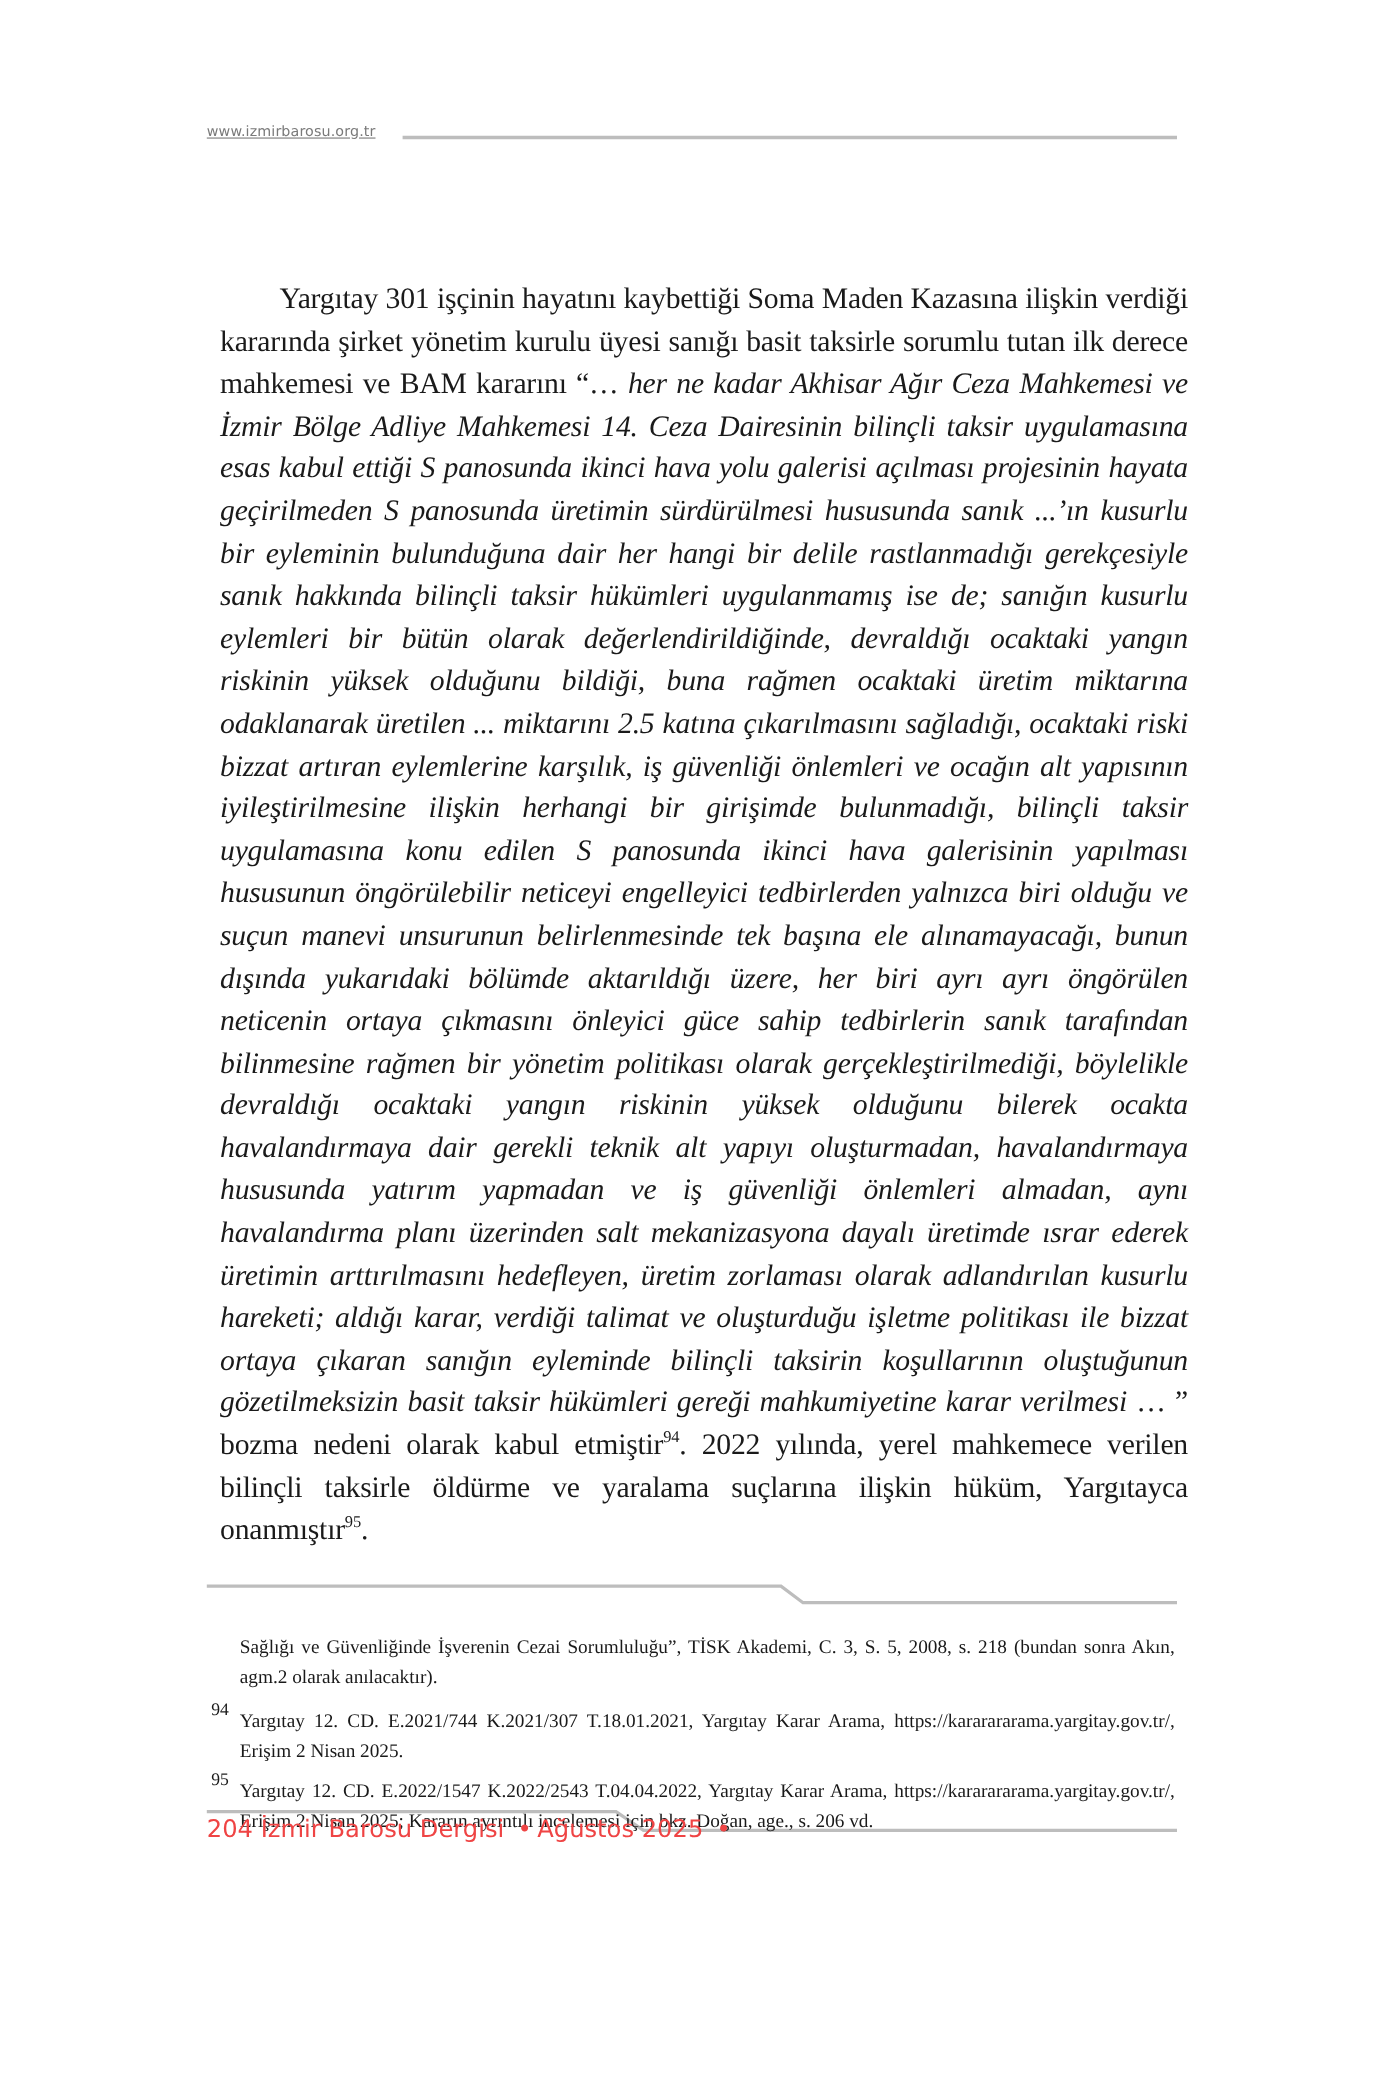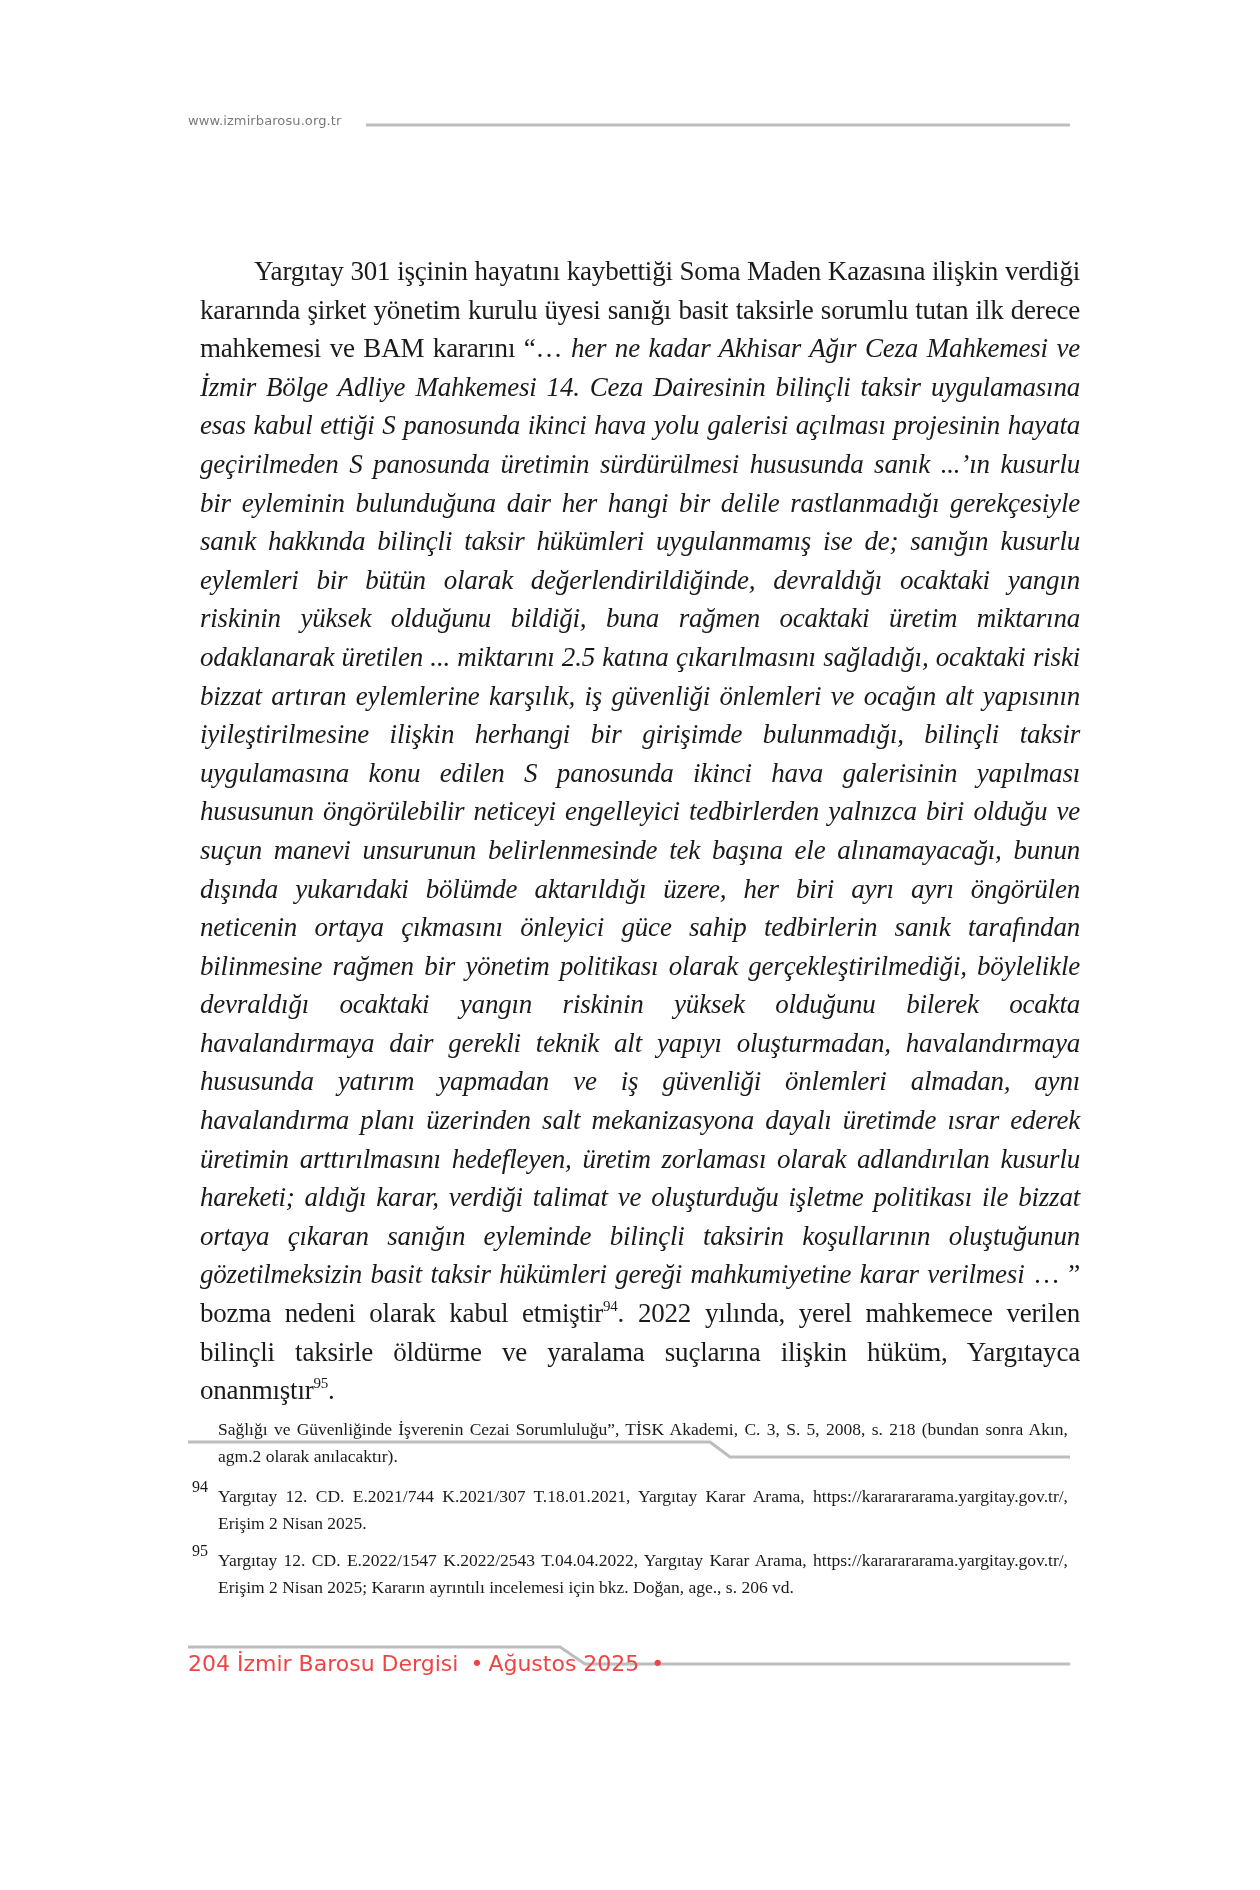--- a/index.html
+++ b/index.html
@@ -2,36 +2,36 @@
 <html><head>
 <meta charset="utf-8">
 <style>
   html, body { margin: 0; padding: 0; background: #ffffff; }
   body { width: 1260px; height: 1890px; position: relative; overflow: hidden; }
   .page { position: absolute; left: 0; top: 0; width: 1260px; height: 1890px; background: #fff; }
 
   .running-head {
     position: absolute; left: 188px; top: 113px;
     font-family: "DejaVu Sans", sans-serif; font-size: 13px; color: #7a7a7a;
-    letter-spacing: 0.1px; line-height: 16px;
+    letter-spacing: 0.1px; line-height: 16px; text-decoration: underline;
   }
   .rules { position: absolute; left: 0; top: 0; width: 1260px; height: 1890px; pointer-events: none; }
 
   .body-text {
     position: absolute; left: 188px; top: 240px; width: 880px;
     font-family: "Liberation Serif", serif; font-size: 27px; line-height: 38.6px;
     color: #1a1a1a; text-align: justify; margin: 12px;
     letter-spacing: -0.2px;
   }
   .body-text .indent { display: inline-block; width: 54px; }
   .body-text em { font-style: italic; }
   .body-text sup { font-size: 15px; line-height: 0; vertical-align: 11px; }
 
   .footnotes {
-    position: absolute; left: 188px; top: 1416px; width: 880px;
+    position: absolute; left: 188px; top: 1484px; width: 880px;
     font-family: "Liberation Serif", serif; font-size: 17.5px; line-height: 27px;
     color: #1a1a1a;
   }
   .fn { position: relative; padding-left: 30px; text-align: justify; margin: 0 0 10px 0; }
   .fn-num {
     position: absolute; left: 4px; top: -6px; font-size: 16px; line-height: 20px;
   }
   .fn-cont { padding-left: 30px; text-align: justify; margin: 0 0 13px 0; }
 
   .folio {

